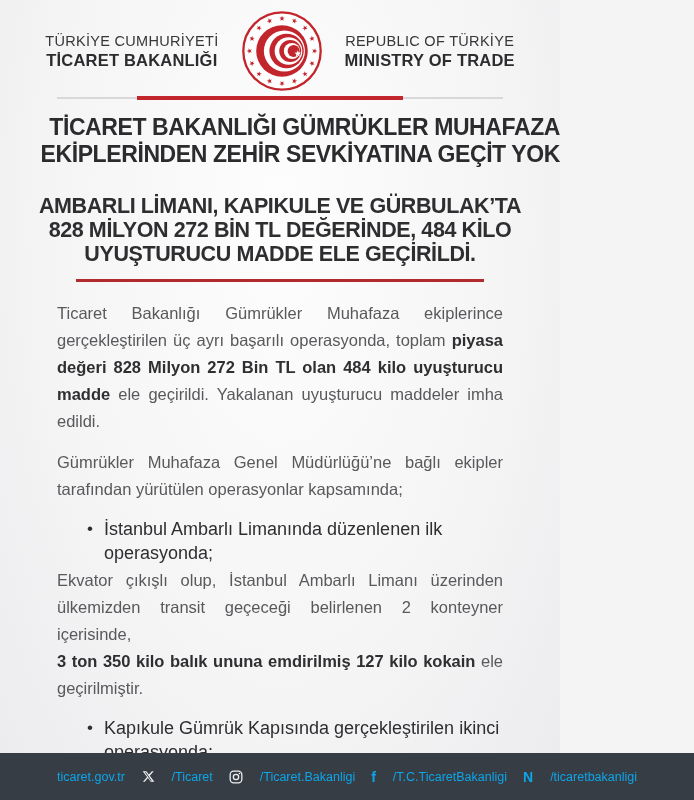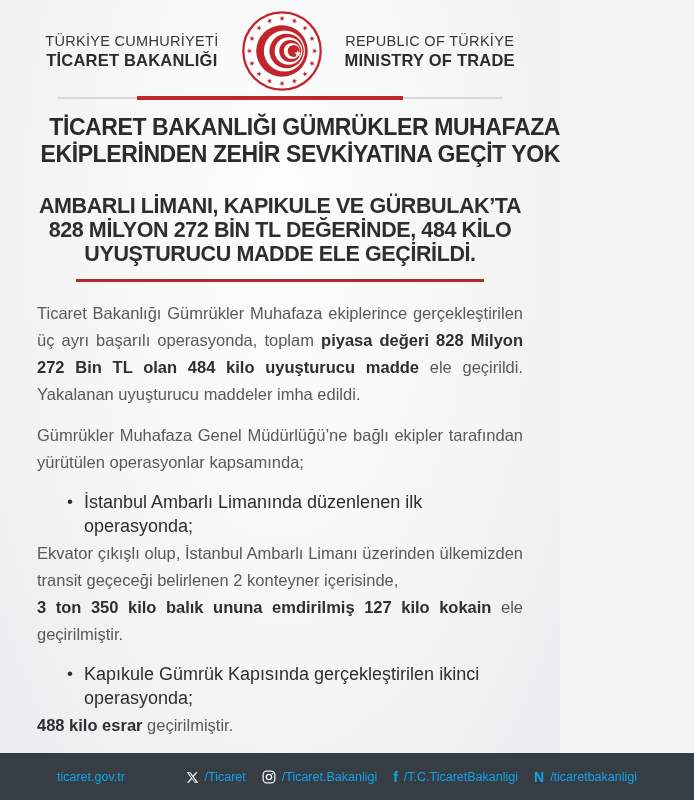--- a/index.html
+++ b/index.html
@@ -29,42 +29,42 @@
   .title{ margin-top:15px; text-align:right; }
   .title .tline{
     font-size:23px; line-height:27px; font-weight:800; letter-spacing:-.4px; color:#2b2b2e;
   }
   .subtitle{ margin-top:26px; text-align:center; }
   .subtitle .sline{
     font-size:21.5px; line-height:24px; font-weight:800; letter-spacing:-.4px; color:#2e2e31;
   }
   .subtitle-rule{ width:408px; height:3px; background:#b02a2e; margin:13px auto 0 auto; }
   
-  .bodytext{ padding:0 37px; color:#59595c; font-size:16.5px; }
+  .bodytext{ padding:0 57px; color:#59595c; font-size:16.5px; }
   .para{ margin:0; text-align:justify; line-height:27px; }
   .para.p1{ margin-top:18px; }
   .para.p2{ margin-top:14px; }
   .para b, .opbody b{ color:#2f2f32; font-weight:700; }
   .bullet{
     display:flex; margin:14px 0 0 30px; line-height:24px;
     font-size:18px; font-weight:400; color:#2e2e31;
   }
   .bullet::before{ content:"•"; margin-right:11px; font-size:17px; }
   .bullet .btext{ max-width:500px; }
   .opbody{ margin-top:2px; line-height:27px; text-align:justify; }
   .opbody .blk{ display:block; }
   
   .footer{
     position:absolute; left:0; bottom:0; width:694px; height:47px;
     background:#363d44; color:#0ea5e9;
     display:flex; align-items:center; justify-content:space-between;
     padding:0 57px; box-sizing:border-box; font-size:12.5px;
   }
   .social{ display:flex; align-items:center; gap:16px; }
-  .social-item{ display:flex; align-items:flex-end; gap:6px; white-space:nowrap; }
+  .social-item{ display:flex; align-items:flex-start; gap:17px; white-space:nowrap; }
   .social-item svg{ display:block; }
   .glyph{ font-weight:800; font-size:14px; line-height:1; }
 </style>
 </head>
 <body>
 
 <div class="page">
 
   <div class="header">
     <div class="org">

